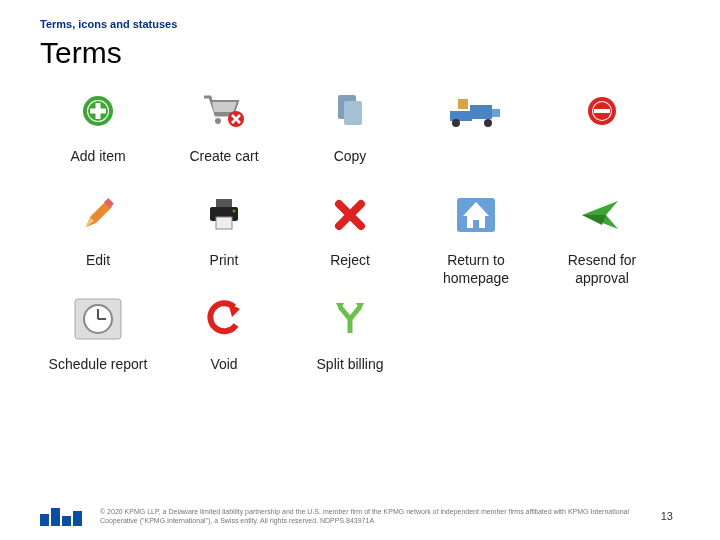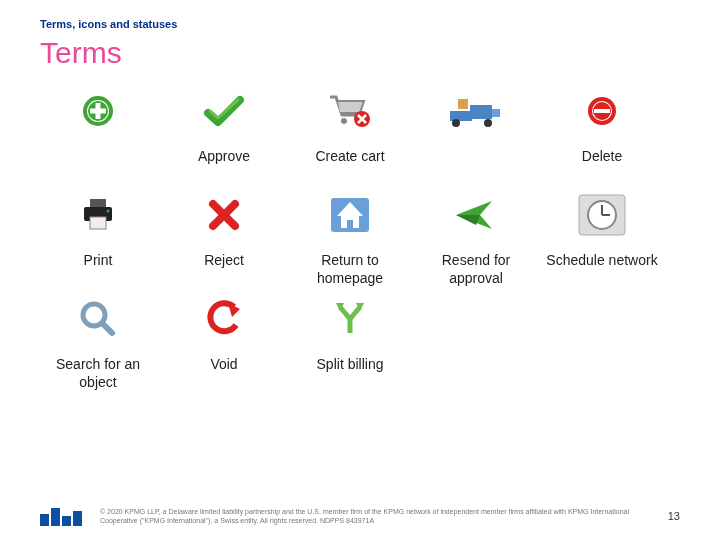--- a/index.html
+++ b/index.html
@@ -1,24 +1,24 @@
 <!DOCTYPE html>
 <html><head>
 <meta charset="utf-8">
 <style>
   * { box-sizing: border-box; margin: 0; padding: 0; }
   html, body { width: 720px; height: 540px; font-family: Arial, Helvetica, sans-serif; background: #fff; }
   .slide { position: relative; width: 720px; height: 540px; padding: 18px 60px 40px 40px; }
   .breadcrumb { font-size: 11px; font-weight: bold; color: #003087; margin-bottom: 6px; }
-  .title { font-size: 30px; color: #ec4899; font-weight: 400; margin-bottom: 18px; }
+  .title { font-size: 30px; color: #000000; font-weight: 400; margin-bottom: 18px; }
   .grid { display: grid; grid-template-columns: repeat(5, 1fr); column-gap: 10px; row-gap: 0; }
   .cell { display: flex; flex-direction: column; align-items: center; text-align: center; }
   .icon-box { width: 60px; height: 46px; display: flex; align-items: center; justify-content: center; margin-bottom: 14px; }
   .label { font-size: 14px; color: #222; line-height: 1.25; min-height: 44px; }
-  .footer { position: absolute; left: 40px; right: 40px; bottom: 14px; display: flex; align-items: center; gap: 14px; }
+  .footer { position: absolute; left: 40px; right: 47px; bottom: 14px; display: flex; align-items: center; gap: 14px; }
   .logo { width: 46px; height: 20px; display:flex; align-items:flex-end; gap:2px;}
   .logo span{display:inline-block;width:9px;background:#0b4ea2;}
   .logo span:nth-child(1){height:12px}
   .logo span:nth-child(2){height:18px}
   .logo span:nth-child(3){height:10px}
   .logo span:nth-child(4){height:15px}
   .copy { font-size: 7px; color: #777; line-height: 1.3; flex: 1; }
   .pagenum { font-size: 11px; color: #333; }
   svg { display: block; }
 </style>
@@ -34,47 +34,48 @@
     <div class="cell">
       <div class="icon-box">
         <svg width="40" height="40" viewBox="0 0 40 40">
             <circle cx="20" cy="20" r="15" fill="#3fa535"></circle>
             <circle cx="20" cy="20" r="11" fill="#fff"></circle>
             <circle cx="20" cy="20" r="10" fill="#3fa535"></circle>
             <rect x="17.5" y="12" width="5" height="16" fill="#fff"></rect>
             <rect x="12" y="17.5" width="16" height="5" fill="#fff"></rect>
           </svg>
       </div>
-    </div>
-
-    <div class="cell">
-      <div class="icon-box">
-        <svg width="44" height="40" viewBox="0 0 44 40">
-            <polyline points="6,22 16,31 38,9" fill="none" stroke="#3fa535" stroke-width="8" stroke-linecap="round" stroke-linejoin="round"></polyline>
-            <polyline points="8,20 16,27 36,9" fill="none" stroke="#6cc04a" stroke-width="3" stroke-linecap="round" stroke-linejoin="round"></polyline>
-          </svg>
-      </div>
-      <div class="label">Approve</div>
-    </div>
+      <div class="label">Add item</div>
+    </div>
+
 
     <div class="cell">
       <div class="icon-box">
         <svg width="48" height="40" viewBox="0 0 48 40">
             <polyline points="4,6 10,6 16,24 34,24" fill="none" stroke="#888" stroke-width="3"></polyline>
             <polyline points="12,10 38,10 34,22 14,22" fill="#ccc" stroke="#888" stroke-width="2"></polyline>
             <circle cx="18" cy="30" r="3" fill="#888"></circle>
             <circle cx="32" cy="30" r="3" fill="#888"></circle>
             <circle cx="36" cy="28" r="8" fill="#d22"></circle>
             <line x1="32" y1="24" x2="40" y2="32" stroke="#fff" stroke-width="2.5"></line>
             <line x1="40" y1="24" x2="32" y2="32" stroke="#fff" stroke-width="2.5"></line>
           </svg>
       </div>
       <div class="label">Create cart</div>
     </div>
 
+    <div class="cell">
+      <div class="icon-box">
+        <svg width="40" height="40" viewBox="0 0 40 40">
+            <rect x="8" y="4" width="18" height="24" rx="2" fill="#7fa0b8"></rect>
+            <rect x="14" y="10" width="18" height="24" rx="2" fill="#a6c0d3"></rect>
+          </svg>
+      </div>
+      <div class="label">Copy</div>
+    </div>
 
     <div class="cell">
       <div class="icon-box">
         <svg width="56" height="40" viewBox="0 0 56 40">
             <rect x="22" y="14" width="22" height="14" fill="#4a84c4"></rect>
             <rect x="2" y="20" width="22" height="10" fill="#4a84c4"></rect>
             <circle cx="8" cy="32" r="4" fill="#333"></circle>
             <circle cx="40" cy="32" r="4" fill="#333"></circle>
             <rect x="44" y="18" width="8" height="8" fill="#6aa0d8"></rect>
             <rect x="10" y="8" width="10" height="10" fill="#d9a24a"></rect>
@@ -84,23 +85,32 @@
 
     <div class="cell">
       <div class="icon-box">
         <svg width="40" height="40" viewBox="0 0 40 40">
             <circle cx="20" cy="20" r="14" fill="#d22"></circle>
             <circle cx="20" cy="20" r="10" fill="#fff"></circle>
             <circle cx="20" cy="20" r="9" fill="#d22"></circle>
             <rect x="12" y="18" width="16" height="4" fill="#fff"></rect>
           </svg>
       </div>
-      <div class="label">Delete</div>
-    </div>
-
+    </div>
+
+    <div class="cell">
+      <div class="icon-box">
+        <svg width="40" height="40" viewBox="0 0 40 40">
+            <polygon points="8,32 12,22 28,6 34,12 18,28" fill="#e68a2e"></polygon>
+            <polygon points="8,32 12,22 16,26" fill="#f2c27a"></polygon>
+            <rect x="27" y="5" width="8" height="6" transform="rotate(45 31 8)" fill="#d66"></rect>
+          </svg>
+      </div>
+      <div class="label">Edit</div>
+    </div>
 
     <div class="cell">
       <div class="icon-box">
         <svg width="40" height="40" viewBox="0 0 40 40">
             <rect x="12" y="4" width="16" height="8" fill="#555"></rect>
             <rect x="6" y="12" width="28" height="14" rx="2" fill="#222"></rect>
             <rect x="12" y="22" width="16" height="12" fill="#eee" stroke="#888"></rect>
             <circle cx="30" cy="16" r="1.5" fill="#3fa535"></circle>
           </svg>
       </div>
@@ -141,32 +151,23 @@
 
     <div class="cell">
       <div class="icon-box">
         <svg width="50" height="44" viewBox="0 0 50 44">
             <rect x="2" y="2" width="46" height="40" rx="3" fill="#ddd" stroke="#aaa"></rect>
             <circle cx="25" cy="22" r="14" fill="#fff" stroke="#888" stroke-width="2"></circle>
             <line x1="25" y1="22" x2="25" y2="12" stroke="#555" stroke-width="2"></line>
             <line x1="25" y1="22" x2="33" y2="22" stroke="#555" stroke-width="2"></line>
           </svg>
       </div>
-      <div class="label">Schedule network</div>
-    </div>
-
-    <div class="cell">
-      <div class="icon-box">
-        <svg width="44" height="44" viewBox="0 0 44 44">
-            <circle cx="18" cy="18" r="11" fill="none" stroke="#7fa0b8" stroke-width="5"></circle>
-            <line x1="26" y1="26" x2="36" y2="36" stroke="#7fa0b8" stroke-width="6" stroke-linecap="round"></line>
-          </svg>
-      </div>
-      <div class="label">Search for an object</div>
-    </div>
+      <div class="label">Schedule report</div>
+    </div>
+
 
     <div class="cell">
       <div class="icon-box">
         <svg width="40" height="40" viewBox="0 0 40 40">
             <path d="M30 8 A14 14 0 1 0 32 26" fill="none" stroke="#d22" stroke-width="6"></path>
             <polygon points="24,4 36,10 28,18" fill="#d22"></polygon>
           </svg>
       </div>
       <div class="label">Void</div>
     </div>

